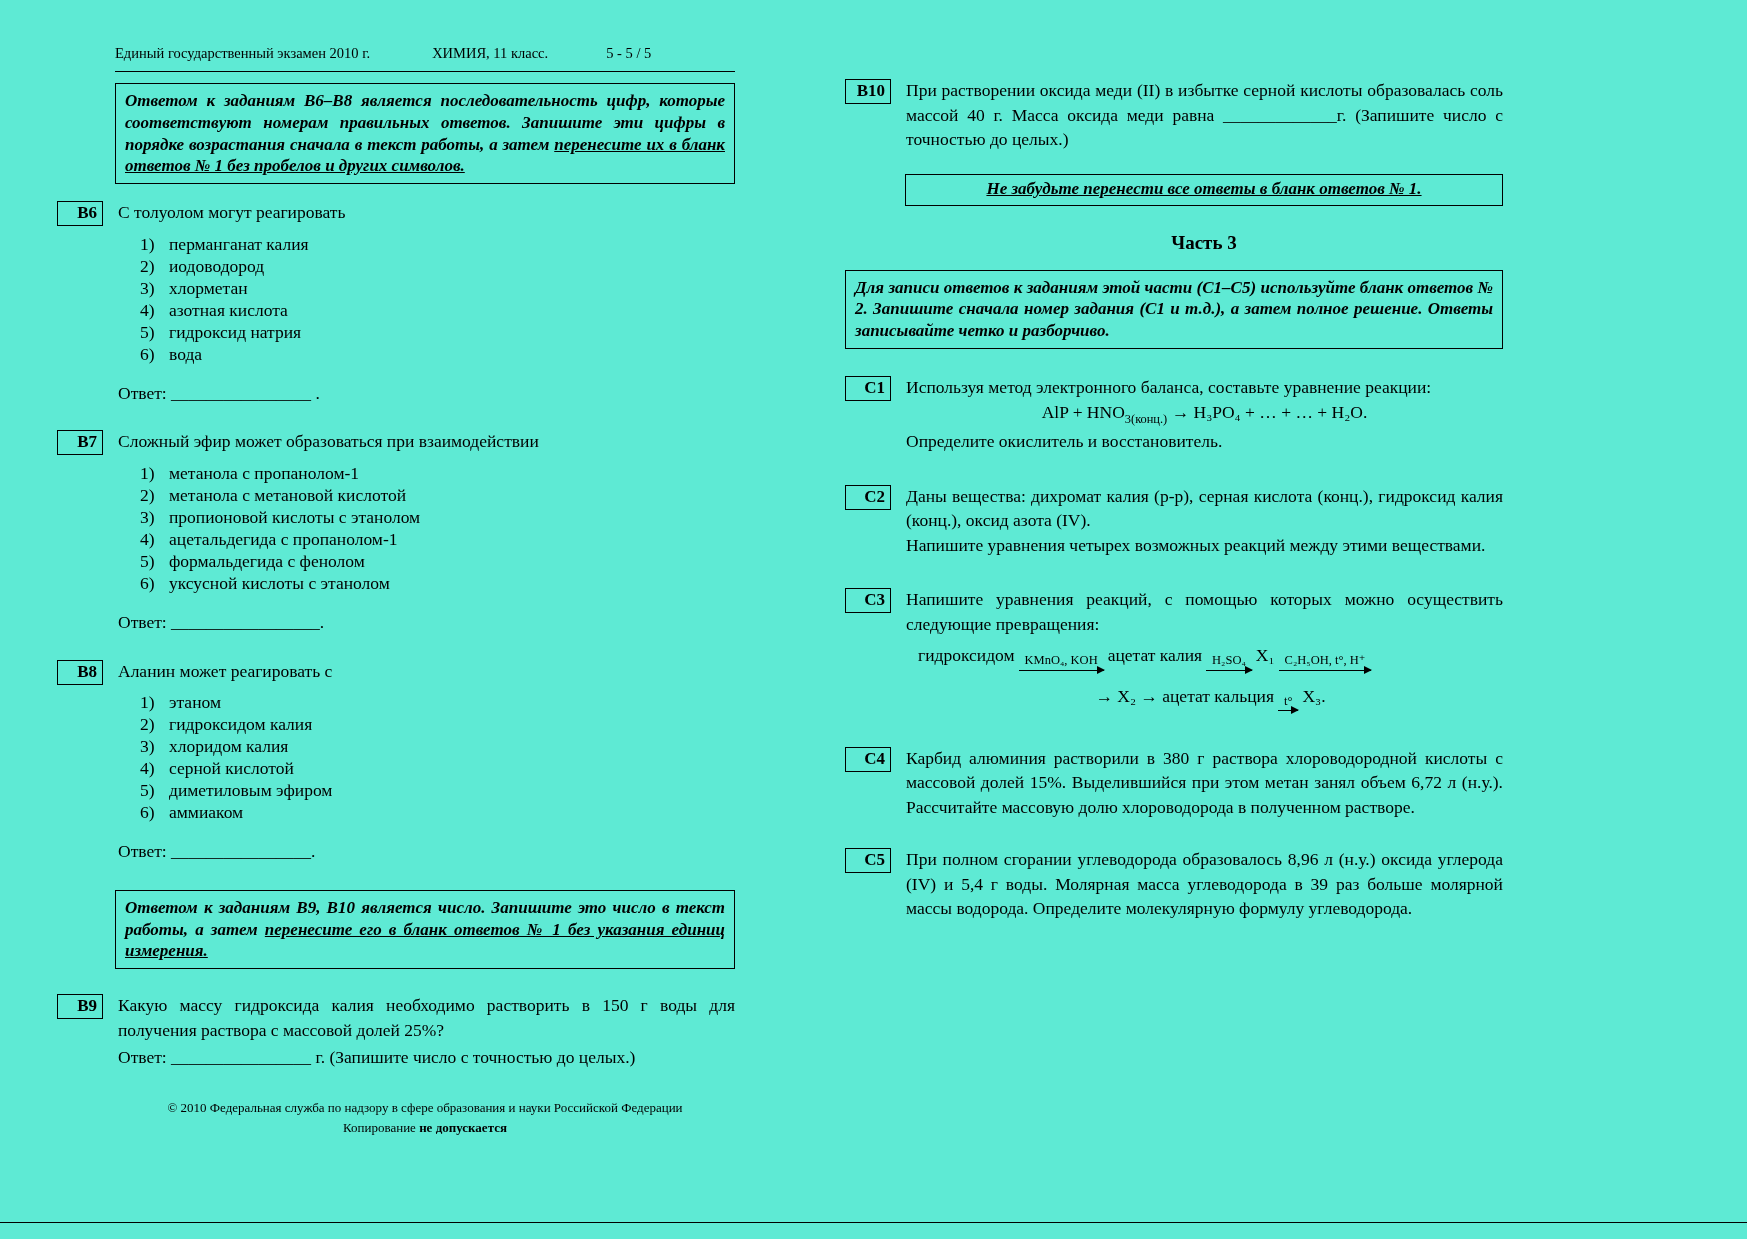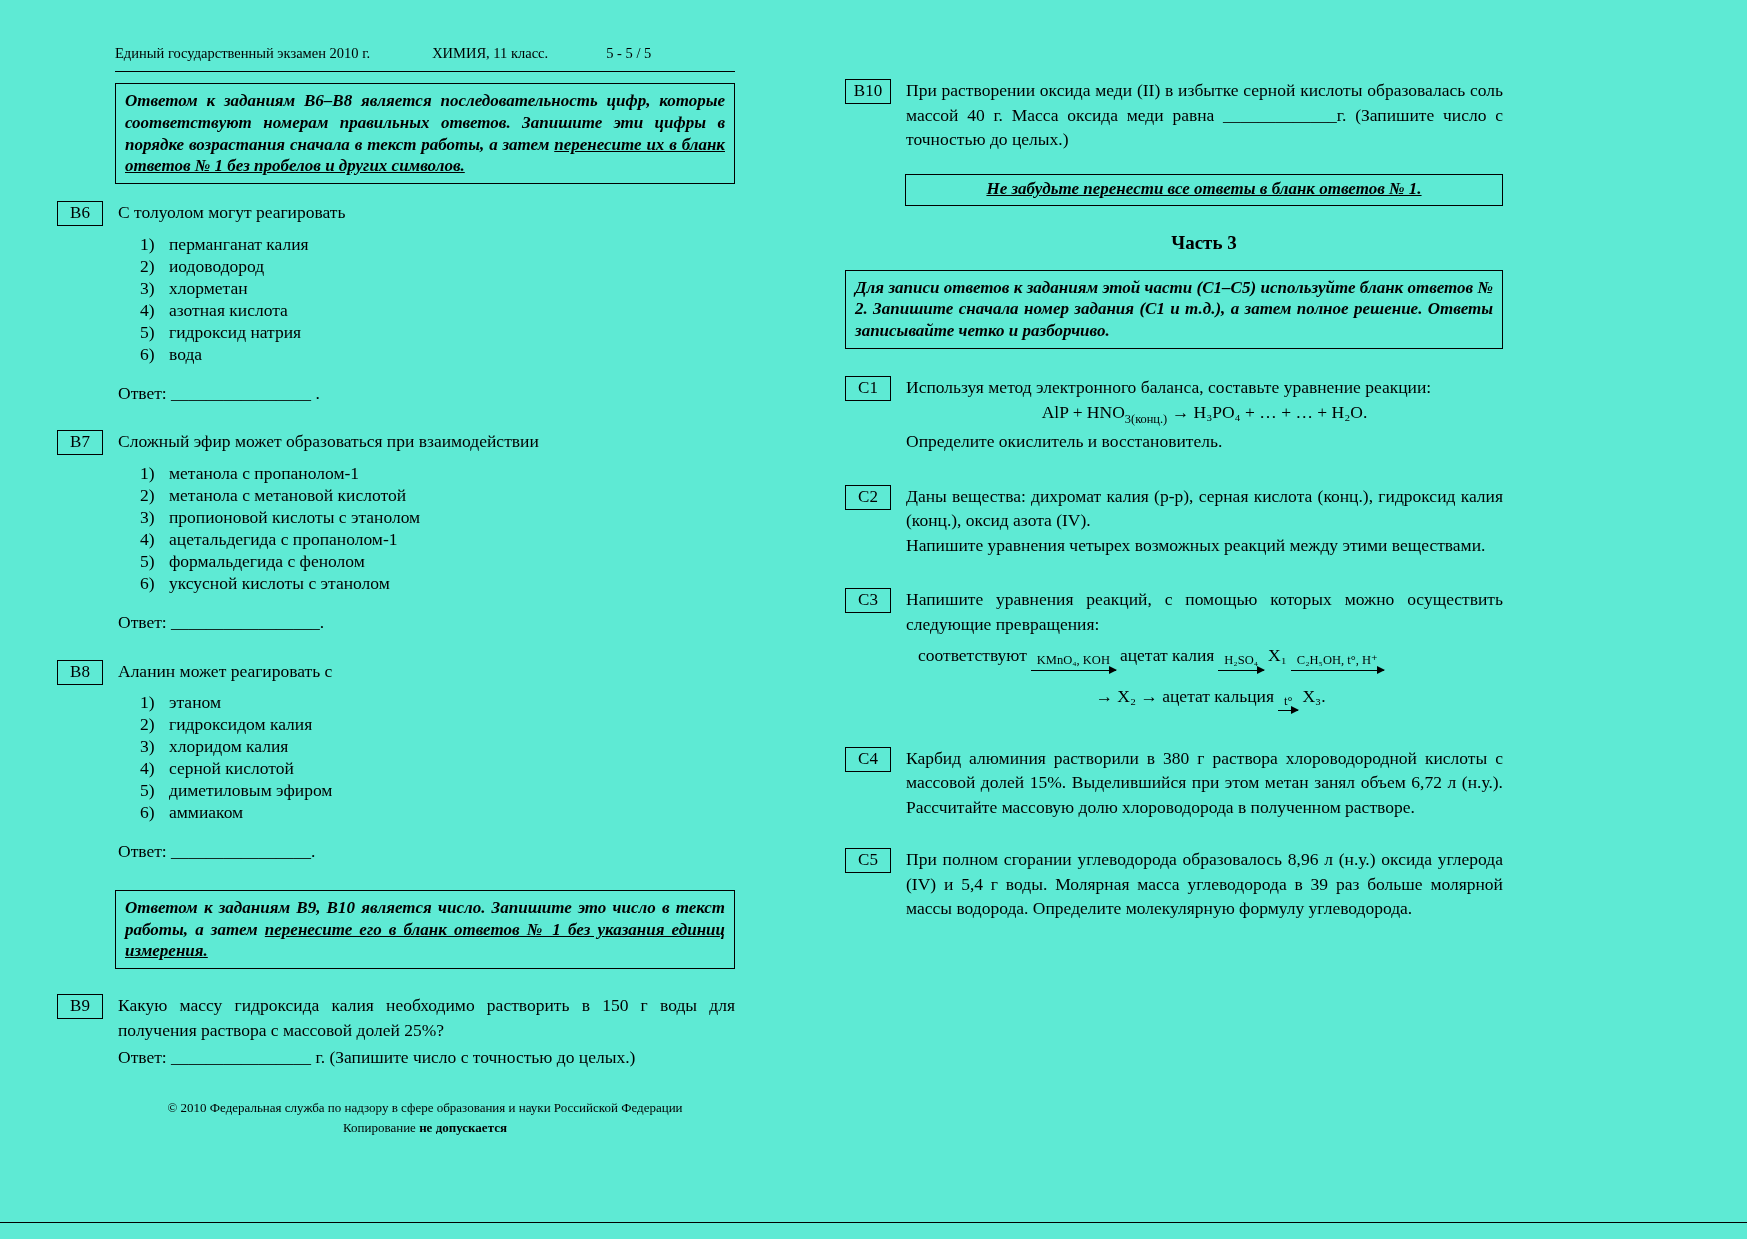--- a/index.html
+++ b/index.html
@@ -47,22 +47,22 @@
 
   .q { display: flex; align-items: flex-start; margin-top: 24px; }
   .q.first { margin-top: 16px; }
   .q-label {
     flex: none;
     min-width: 46px;
     margin-right: 15px;
     margin-top: 1px;
     padding: 1px 5px 2px;
     border: 1.9px solid #000;
-    text-align: center;
-    font-weight: normal;
+    text-align: right;
+    font-weight: bold;
     font-size: 17px;
   }
   .q-body { flex: 1; line-height: 1.4; }
   .q-text { text-align: justify; }
 
   .opts { margin-top: 8px; margin-left: 22px; }
   .opt  { display: flex; line-height: 1.26; margin: 0; }
   .opt-num { flex: none; width: 29px; }
 
   .answer { margin-top: 16px; }
@@ -310,21 +310,21 @@
         <p class="q-text">Даны вещества: дихромат калия (р-р), серная кислота (конц.), гидроксид калия (конц.), оксид азота (IV).</p>
         <p class="q-text">Напишите уравнения четырех возможных реакций между этими веществами.</p>
       </div>
     </div>
 
     <div class="q" style="margin-top:30px;">
       <div class="q-label">С3</div>
       <div class="q-body">
         <p class="q-text">Напишите уравнения реакций, с помощью которых можно осуществить следующие превращения:</p>
         <div class="scheme">
-          <div class="scheme-l1"><span>соответствуют</span><span class="rx">
+          <div class="scheme-l1"><span>гидроксидом</span><span class="rx">
                 <span class="rx-lbl">KMnO₄, KOH</span>
                 <span class="rx-line"></span>
               </span><span>ацетат калия</span><span class="rx">
                 <span class="rx-lbl">H₂SO₄</span>
                 <span class="rx-line"></span>
               </span><span>X₁</span><span class="rx">
                 <span class="rx-lbl">C₂H₅OH, t°, H⁺</span>
                 <span class="rx-line"></span>
               </span></div>
           <div class="scheme-l2"><span>→ X₂ → ацетат кальция</span><span class="rx">

